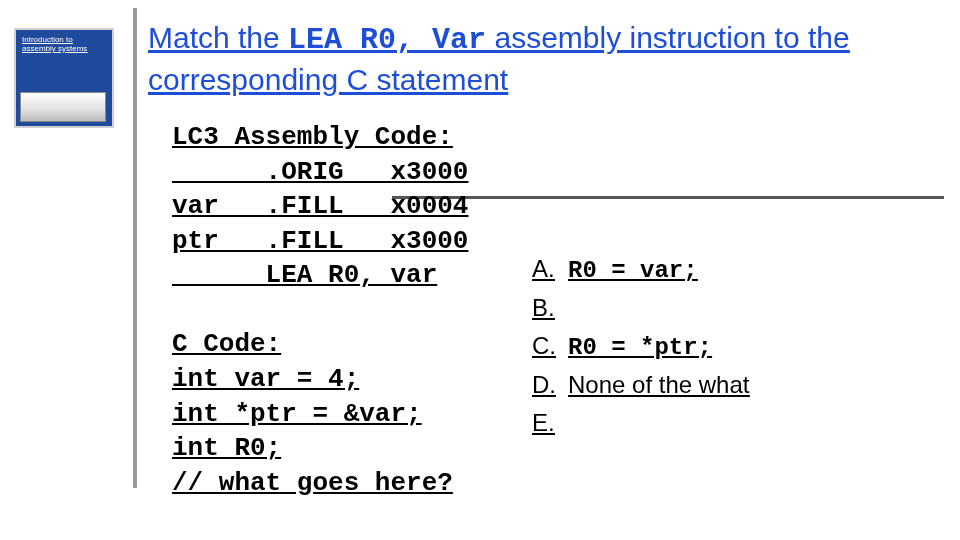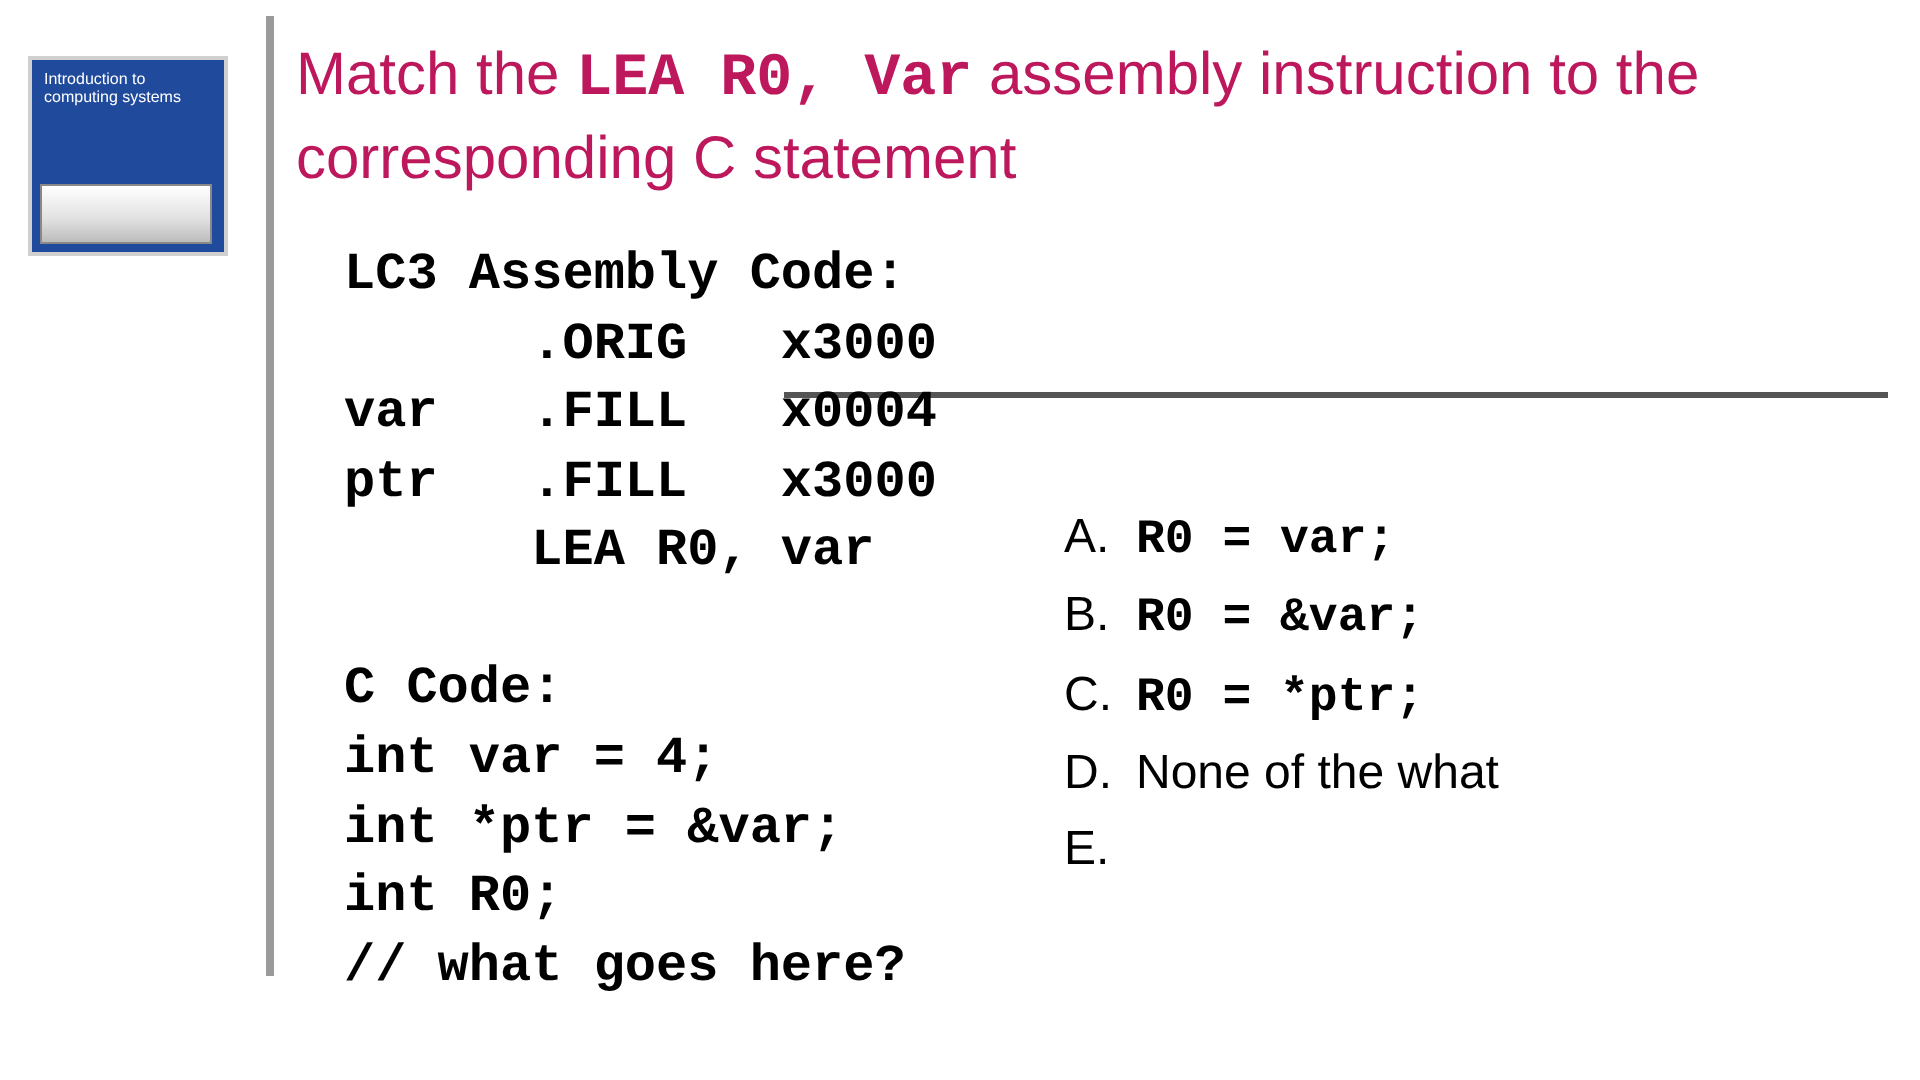--- a/index.html
+++ b/index.html
@@ -1,40 +1,40 @@
 <!DOCTYPE html>
 <html><head>
 <meta charset="utf-8">
 <style>
-  * { margin: 0; padding: 0; box-sizing: border-box; }
+  * { margin: 0; padding: 0; box-sizing: border-box; text-decoration: underline; }
   html, body { width: 960px; height: 540px; font-family: Verdana, Geneva, sans-serif; background: #fff; color: #000; }
   .slide { position: relative; width: 960px; height: 540px; }
   .divider { position: absolute; left: 133px; top: 8px; width: 4px; height: 480px; background: #9a9a9a; }
   .thumb { position: absolute; left: 14px; top: 28px; width: 100px; height: 100px; background: #204a9c; border: 2px solid #d0d0d0; }
   .thumb-top { position: absolute; left: 6px; top: 6px; font-size: 8px; color: #fff; line-height: 1.1; }
   .thumb-bottom { position: absolute; left: 4px; bottom: 4px; width: 86px; height: 30px; border: 1px solid #888; background: linear-gradient(#ffffff,#e0e0e0 60%,#bcbcbc); }
-  .title { position: absolute; left: 148px; top: 18px; width: 780px; font-size: 30px; line-height: 1.3; color: #be185d; font-family: Verdana, Geneva, sans-serif; }
+  .title { position: absolute; left: 148px; top: 18px; width: 780px; font-size: 30px; line-height: 1.3; color: #1d4ed8; font-family: Verdana, Geneva, sans-serif; }
   .title .mono { font-family: "Courier New", Courier, monospace; font-weight: bold; }
   .hr { position: absolute; left: 392px; top: 196px; width: 552px; height: 3px; background: #555; }
   .code-left { position: absolute; left: 148px; top: 120px; font-family: "Courier New", Courier, monospace; font-weight: bold; font-size: 26px; line-height: 1.33; white-space: pre; margin-left: 24px; }
   .options { position: absolute; left: 532px; top: 250px; font-size: 24px; line-height: 1.56; }
   .options .row { display: flex; align-items: baseline; }
   .options .bullet { font-family: Verdana, Geneva, sans-serif; width: 36px; }
   .options .mono { font-family: "Courier New", Courier, monospace; font-weight: bold; }
   .options .plain { font-family: Verdana, Geneva, sans-serif; }
 </style>
 </head>
 <body>
 
 <div class="slide">
 
   <div class="thumb">
     <div class="thumb-top">
       <span>Introduction to</span><br>
-      <span>computing systems</span>
+      <span>assembly systems</span>
     </div>
     <div class="thumb-bottom"></div>
   </div>
 
   <div class="divider"></div>
 
   <div class="title">
     <span>Match the </span><span class="mono">LEA R0, Var</span><span> assembly instruction to the corresponding C statement</span>
   </div>
 
@@ -52,21 +52,20 @@
 int R0;
 // what goes here?</div>
 
   <div class="options">
     <div class="row">
       <span class="bullet">A.</span>
       <span class="mono">R0 = var;</span>
     </div>
     <div class="row">
       <span class="bullet">B.</span>
-      <span class="mono">R0 = &amp;var;</span>
     </div>
     <div class="row">
       <span class="bullet">C.</span>
       <span class="mono">R0 = *ptr;</span>
     </div>
     <div class="row">
       <span class="bullet">D.</span>
       <span class="plain">None of the what</span>
     </div>
     <div class="row">

